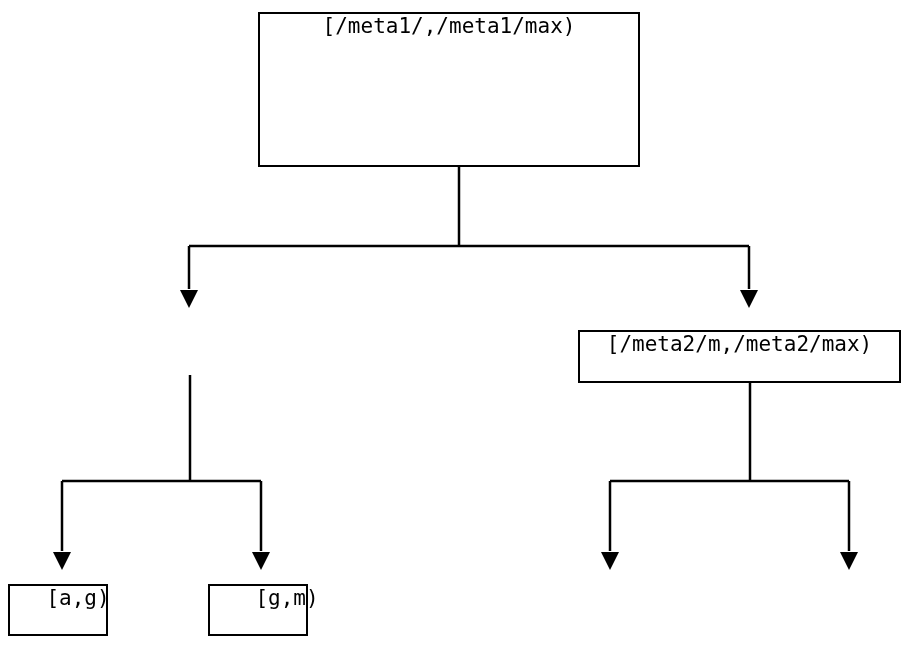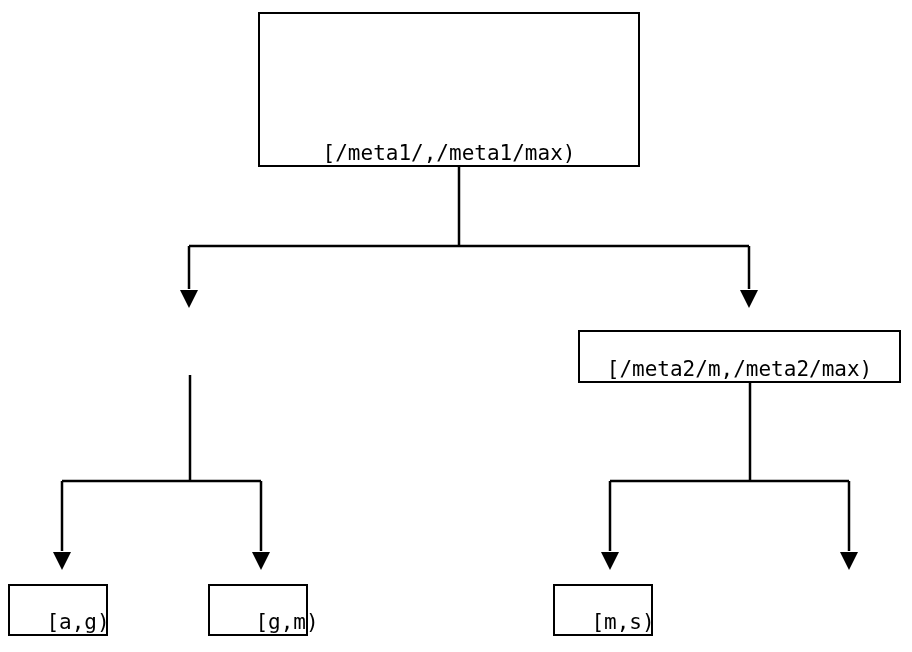--- a/index.html
+++ b/index.html
@@ -23,21 +23,21 @@
     left: 0;
     width: 912px;
     height: 652px;
   }
   .node-box {
     position: absolute;
     box-sizing: border-box;
     border: 2px solid #000000;
     background: #ffffff;
     display: flex;
-    align-items: flex-end;
+    align-items: flex-start;
     justify-content: center;
     z-index: 2;
   }
   .node-label {
     font-family: "DejaVu Sans Mono", monospace;
     color: #000000;
     white-space: pre;
     letter-spacing: 0px;
   }
   .node-root .node-label { font-size: 21px; }
@@ -95,18 +95,15 @@
   </div>
 
   <div class="node-box node-leaf" style="left:8px; top:584px; width:100px; height:52px;">
     <span class="node-label">[a,g)</span>
   </div>
 
   <div class="node-box node-leaf" style="left:208px; top:584px; width:100px; height:52px;padding-left:18px;">
     <span class="node-label">[g,m)</span>
   </div>
 
-  <div class="node-box node-leaf" style="left:553px; top:584px; width:100px; height:52px;">
-    <span class="node-label">[m,s)</span>
-  </div>
 
 
 </div>
 
 </body></html>

